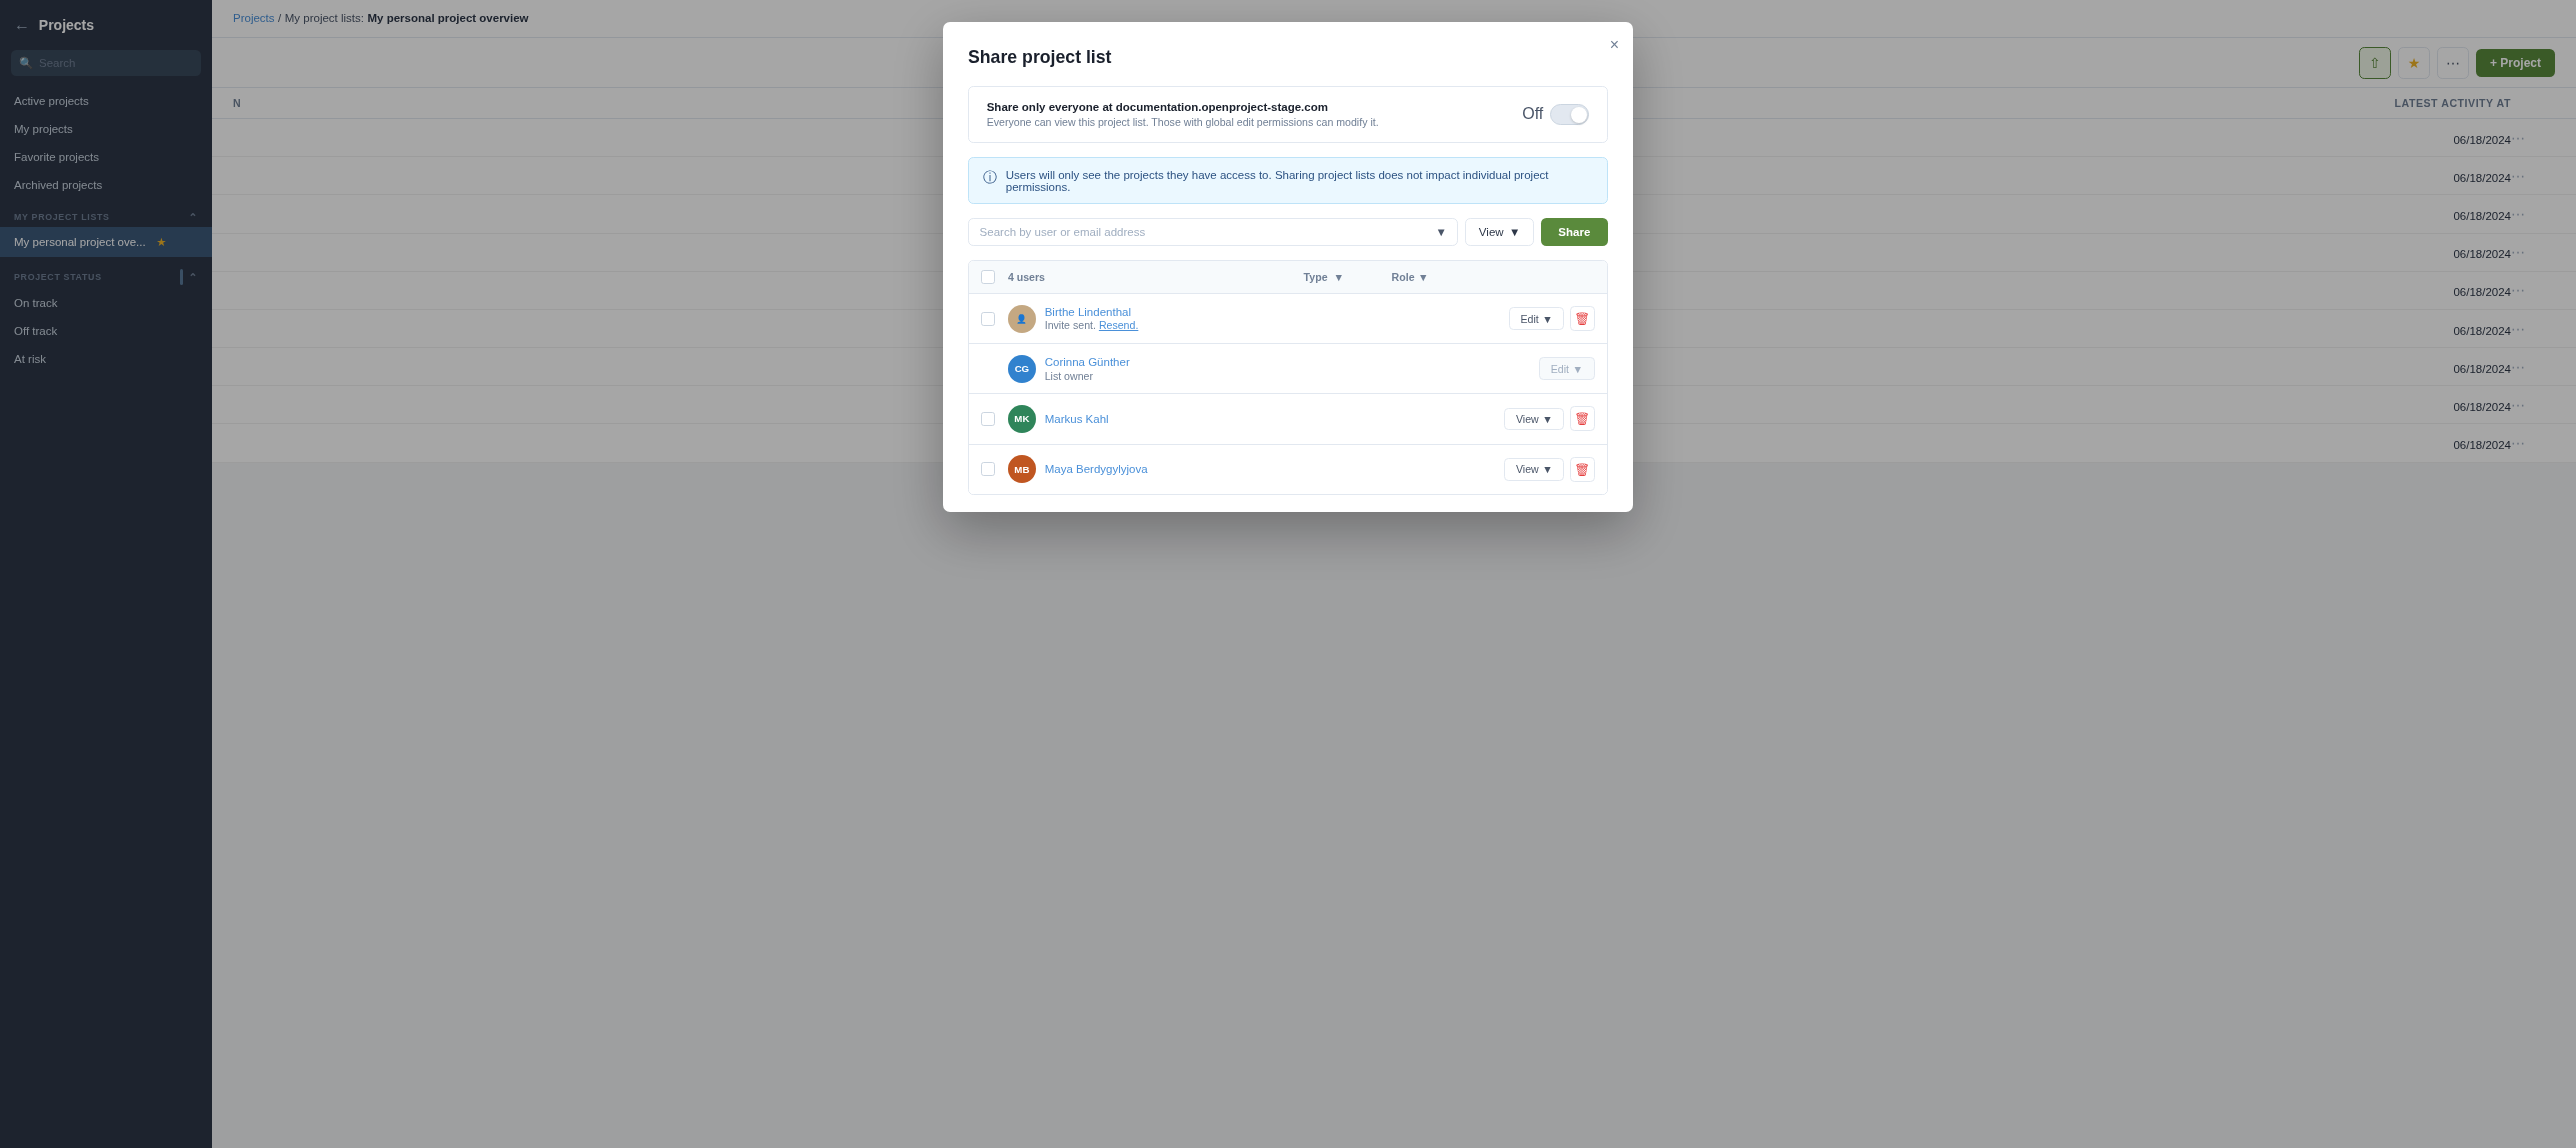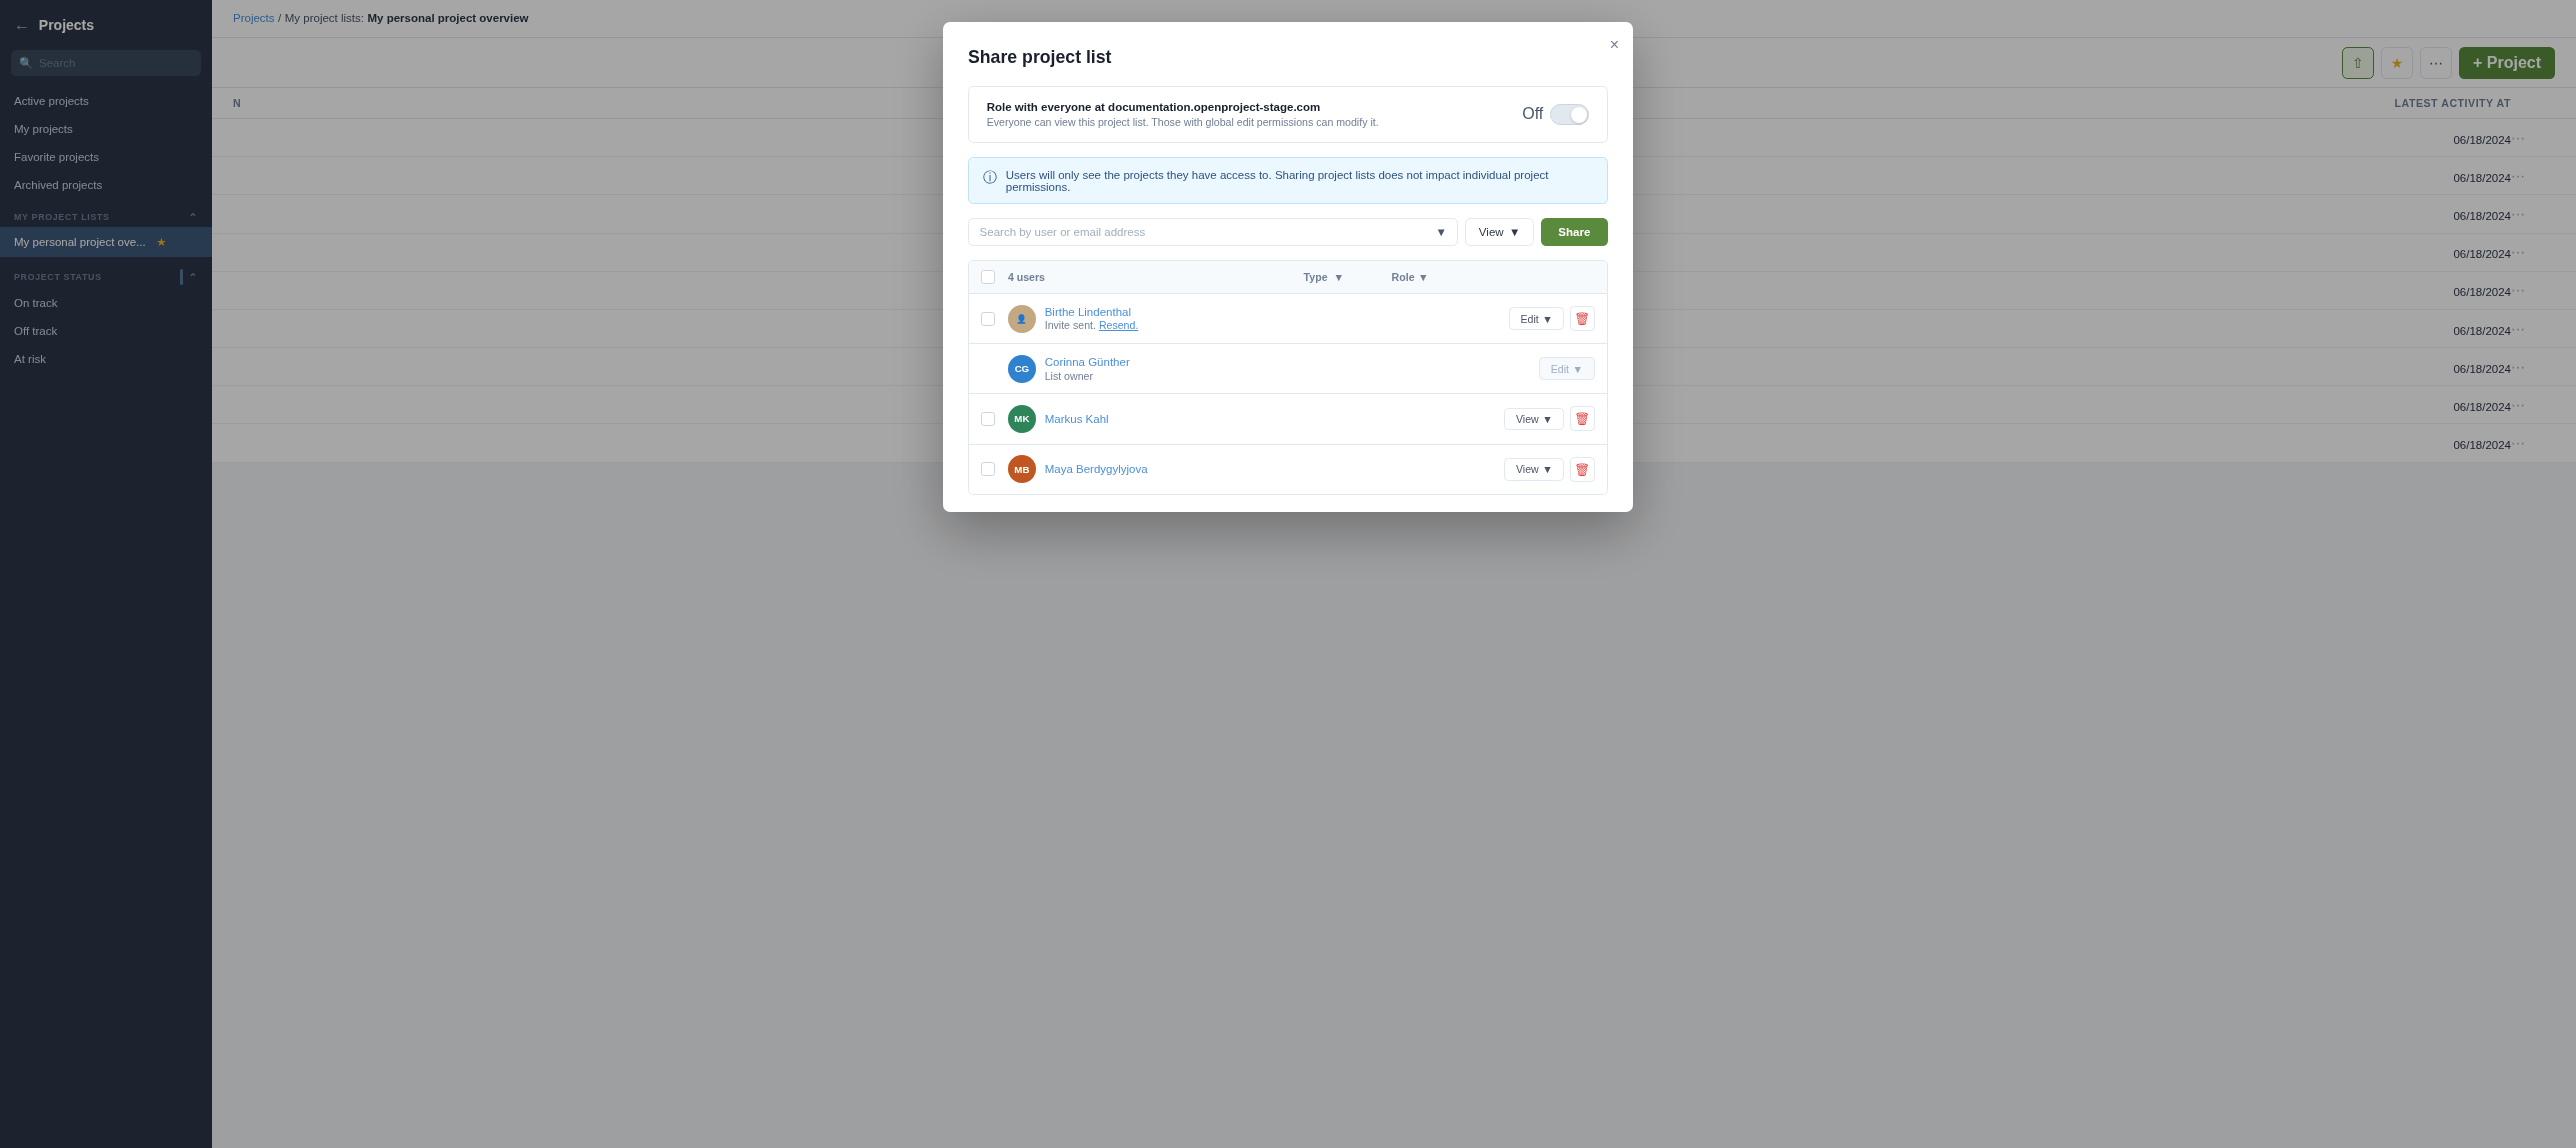--- a/index.html
+++ b/index.html
@@ -121,21 +121,21 @@
     }
     .toolbar-btn.active { background: #f0f7e8; }
     .toolbar-btn-star { color: #f0b429; border-color: #e2e8f0; }
     .toolbar-btn-dots { border-color: #e2e8f0; color: #4a5568; }
     .add-project-btn {
       background: #5a8a3c;
       color: #fff;
       border: none;
       border-radius: 5.3px;
       padding: 7px 14px;
-      font-size: 16px;
+      font-size: 12px;
       font-weight: 600;
       cursor: pointer;
       display: flex; align-items: center; gap: 5.3px;
     }
 
     
     .table-area {
       flex: 1;
       overflow-y: auto;
       background: #f3f4f6;
@@ -524,21 +524,21 @@
   </div>
 </div>
 
 <div class="modal-overlay">
   <div class="modal">
     <h2 class="modal-title">Share project list</h2>
     <button class="modal-close">×</button>
 
     <div class="share-toggle-box">
       <div>
-        <div class="share-toggle-label">Role with everyone at documentation.openproject-stage.com</div>
+        <div class="share-toggle-label">Share only everyone at documentation.openproject-stage.com</div>
         <div class="share-toggle-desc">Everyone can view this project list. Those with global edit permissions can modify it.</div>
       </div>
       <div class="toggle-area">
         <span>Off</span>
         <div class="toggle-switch">
           <div class="toggle-knob"></div>
         </div>
       </div>
     </div>
 

